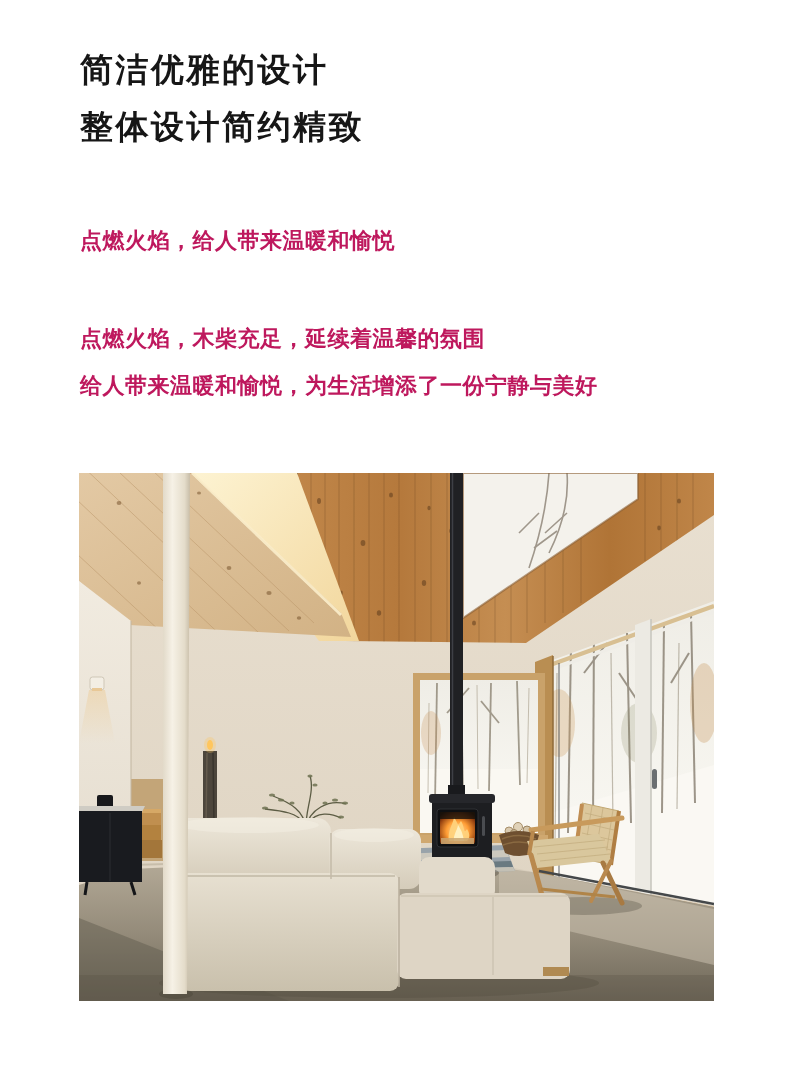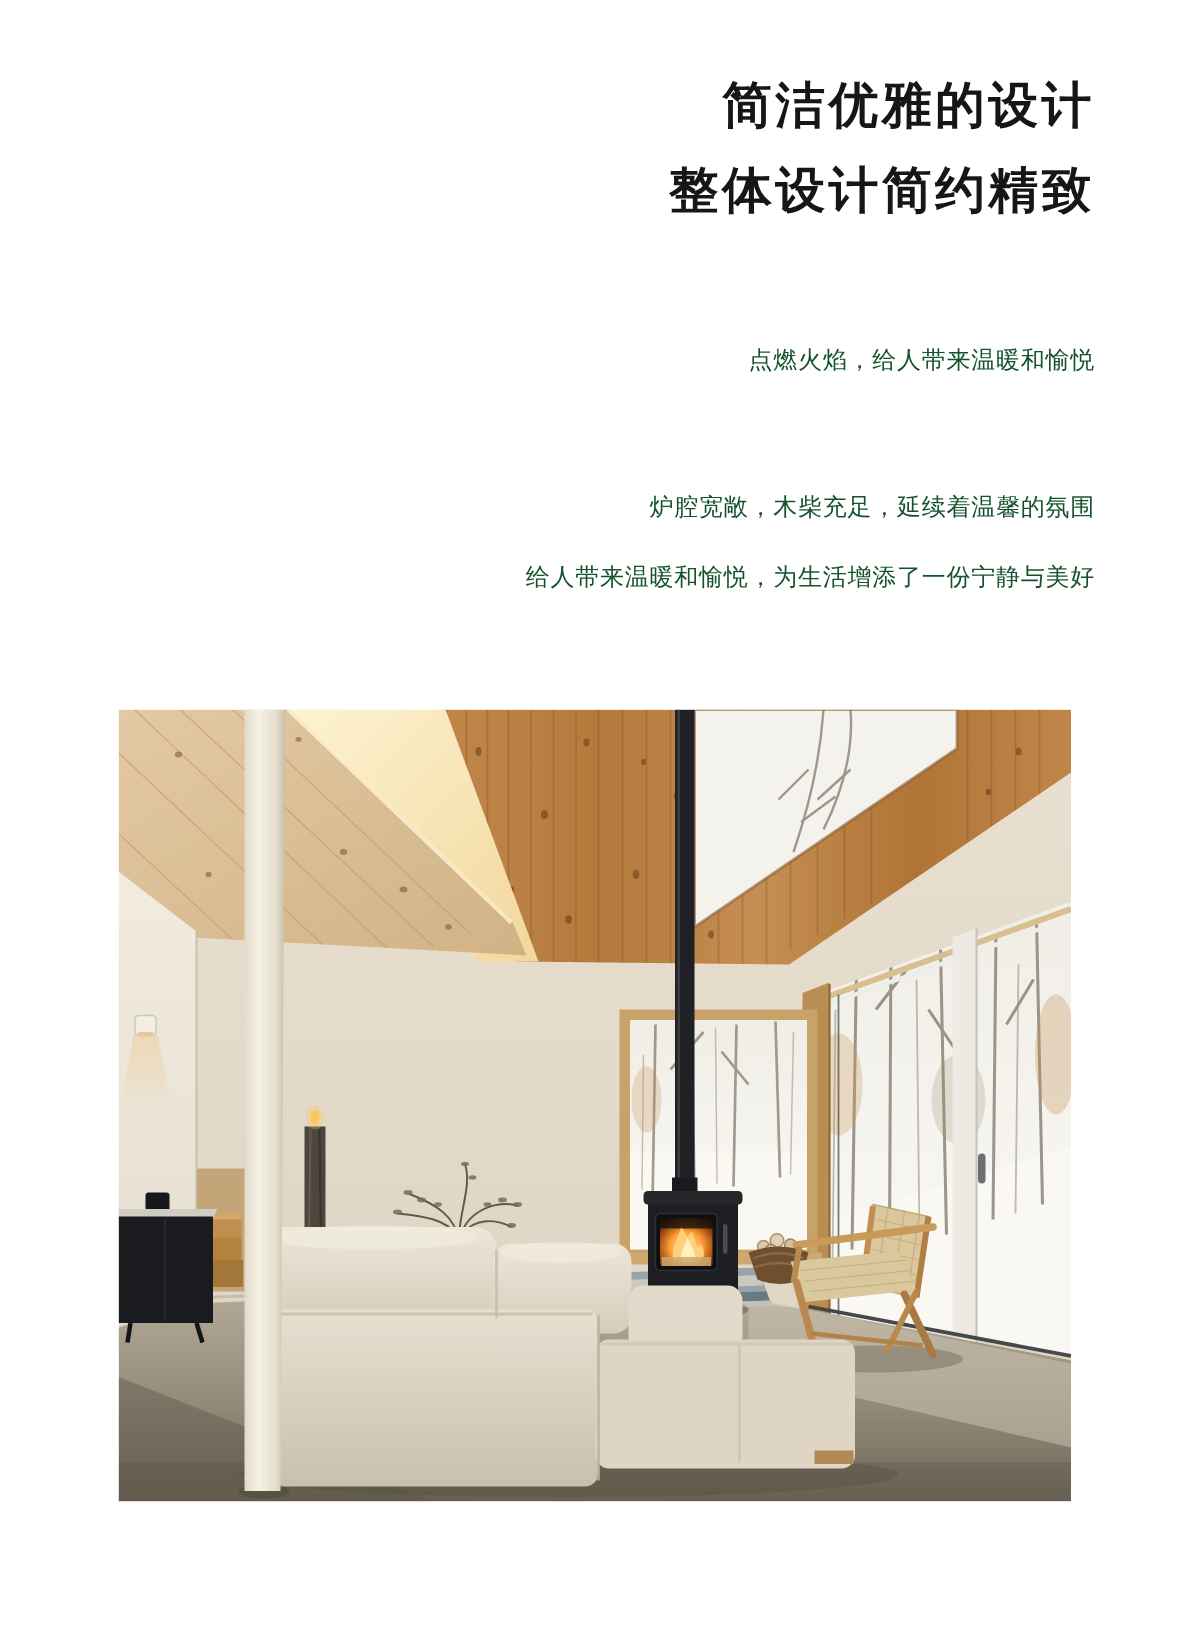--- a/index.html
+++ b/index.html
@@ -1,41 +1,41 @@
 <!DOCTYPE html>
 <html><head>
 <meta charset="utf-8">
 <style>
   html,body{margin:0;padding:0;background:#ffffff;}
   body{width:790px;height:1086px;overflow:hidden;font-family:"Liberation Sans","DejaVu Sans",sans-serif;}
-  .page{width:790px;height:1000px;background:#fff;position:relative;text-align:right;}
+  .page{width:790px;height:1000px;background:#fff;position:relative;}
   .text-block{padding:41px 60px 0 80px;}
   .headline{margin:0;font-size:33px;line-height:57px;font-weight:700;color:#161616;letter-spacing:2.5px;}
   .headline .hl-line{display:block;}
-  .para{margin:0;font-size:16px;line-height:47px;color:#14532d;letter-spacing:0.5px;font-weight:400;}
+  .para{margin:0;font-size:22px;line-height:47px;color:#be185d;letter-spacing:0.5px;font-weight:700;}
   .para .p-line{display:block;}
   .para-1{margin-top:62px;}
   .para-2{margin-top:51px;}
   .hero-figure{margin:64px 0 0 79px;width:635px;height:528px;overflow:hidden;}
   .hero-figure svg{display:block;}
 </style>
 </head>
 <body>
 
 <div class="page">
   <div class="text-block">
     <h1 class="headline">
       <span class="hl-line">简洁优雅的设计</span>
       <span class="hl-line">整体设计简约精致</span>
     </h1>
     <p class="para para-1">
       <span class="p-line">点燃火焰，给人带来温暖和愉悦</span>
     </p>
     <p class="para para-2">
-      <span class="p-line">炉腔宽敞，木柴充足，延续着温馨的氛围</span>
+      <span class="p-line">点燃火焰，木柴充足，延续着温馨的氛围</span>
       <span class="p-line">给人带来温暖和愉悦，为生活增添了一份宁静与美好</span>
     </p>
   </div>
 
   <div class="hero-figure">
     <svg width="635" height="528" viewBox="0 0 635 528" xmlns="http://www.w3.org/2000/svg">
       <defs>
         <linearGradient id="gWall" x1="0" y1="0" x2="0" y2="1">
           <stop offset="0" stop-color="#e9e0d1"></stop>
             <stop offset="1" stop-color="#ddd2c0"></stop>

